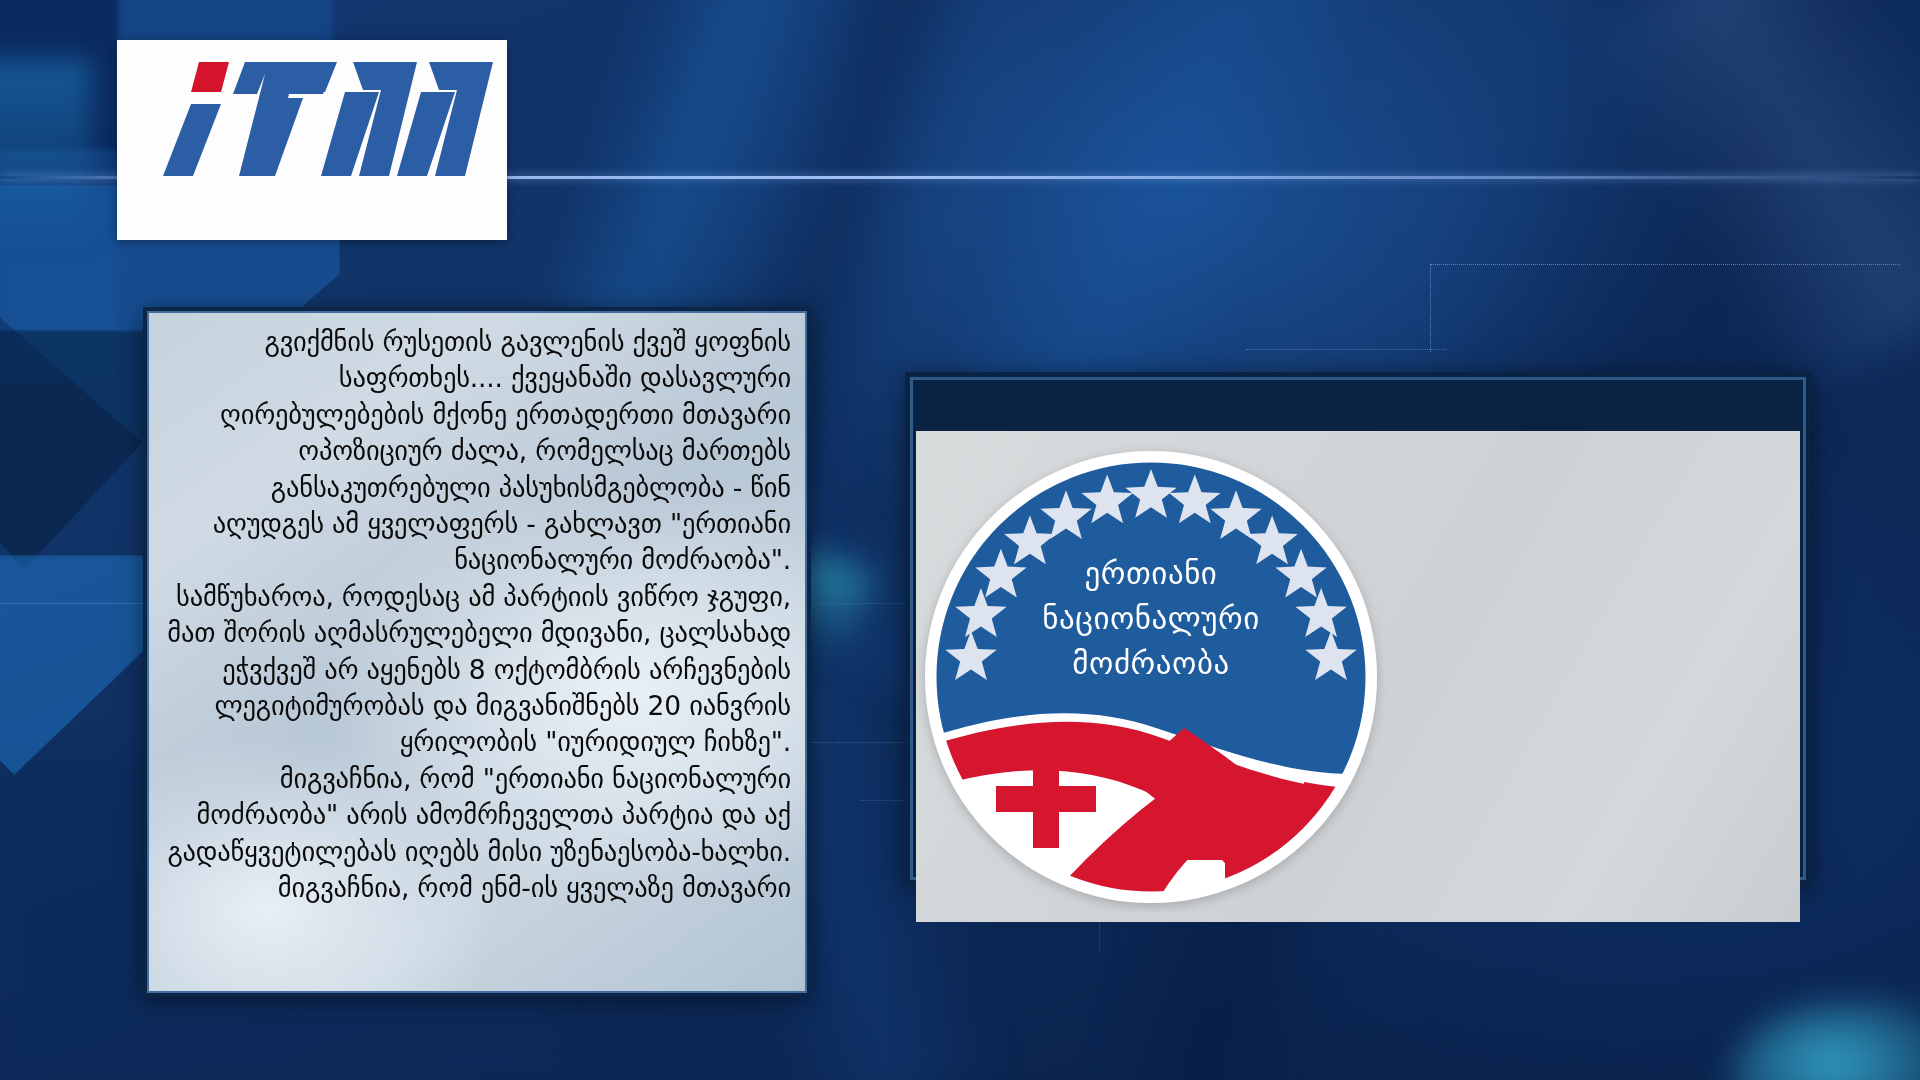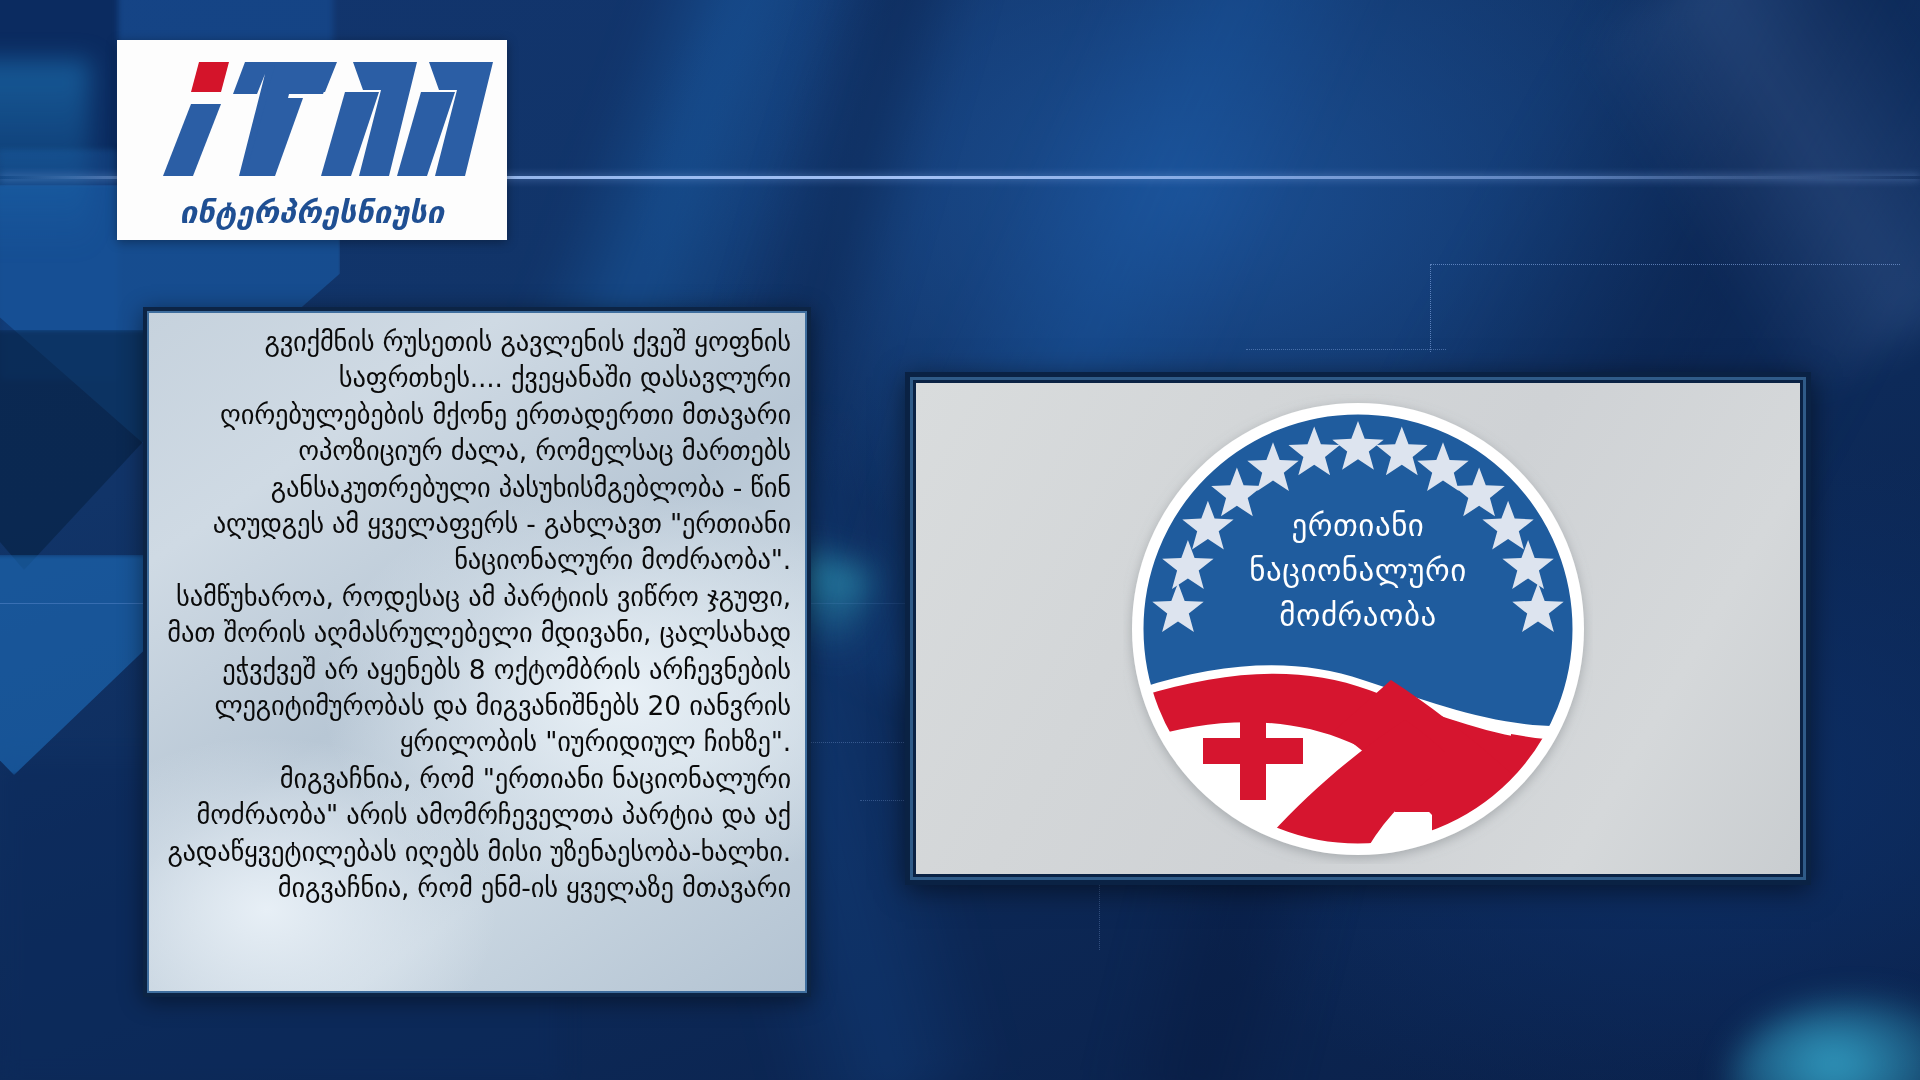--- a/index.html
+++ b/index.html
@@ -151,22 +151,23 @@
   }
   #logo-panel-mid {
     width:100%; height:100%;
     border:3px solid #2f5b88;
     padding:3px;
     background:#0a2244;
   }
   #logo-panel-inner {
     width:100%; height:100%;
     background:linear-gradient(120deg,#d9dcdd 0%,#d3d6d8 30%,#cfd2d5 55%,#d5d8da 80%,#c9cdd0 100%);
-    display:flex; align-items:center; justify-content:center;
+    display:flex; align-items:center; justify-content:flex-start;
     overflow:hidden;
+    margin-top:48px;
   }
   #unm-logo { width:470px; height:470px; display:block; }
 
   .unm-text {
     font-family:"DejaVu Sans", sans-serif;
     font-size:31px;
     fill:#ffffff;
     text-anchor:middle;
     letter-spacing:0.5px;
   }
@@ -217,21 +218,20 @@
       <polygon points="128,14 218,14 206,46 172,46 152,128 122,128 148,26 140,46 116,46" fill="#2b5ea5"></polygon>
       <polygon points="131,14 220,14 208,44 150,44 158,18" fill="#2b5ea5"></polygon>
       <polygon points="150,50 186,50 158,128 128,128" fill="#2b5ea5"></polygon>
 
       <polygon points="236,14 300,14 272,128 242,128 264,42 246,42" fill="#2b5ea5"></polygon>
       <polygon points="228,44 262,44 234,128 204,128" fill="#2b5ea5"></polygon>
 
       <polygon points="312,14 376,14 348,128 318,128 340,42 322,42" fill="#2b5ea5"></polygon>
       <polygon points="304,44 338,44 310,128 280,128" fill="#2b5ea5"></polygon>
     </svg>
-    <div id="ipn-word">ინტერპრესნიუსი</div>
   </div>
 
   <div id="news-panel">
     <div id="news-panel-inner">
       <div id="news-text">გვიქმნის რუსეთის გავლენის ქვეშ ყოფნის საფრთხეს.... ქვეყანაში დასავლური ღირებულებების მქონე ერთადერთი მთავარი ოპოზიციურ ძალა, რომელსაც მართებს განსაკუთრებული პასუხისმგებლობა - წინ აღუდგეს ამ ყველაფერს - გახლავთ "ერთიანი ნაციონალური მოძრაობა".
 სამწუხაროა, როდესაც ამ პარტიის ვიწრო ჯგუფი, მათ შორის აღმასრულებელი მდივანი, ცალსახად ეჭვქვეშ არ აყენებს 8 ოქტომბრის არჩევნების ლეგიტიმურობას და მიგვანიშნებს 20 იანვრის ყრილობის "იურიდიულ ჩიხზე".
 მიგვაჩნია, რომ "ერთიანი ნაციონალური მოძრაობა" არის ამომრჩეველთა პარტია და აქ გადაწყვეტილებას იღებს მისი უზენაესობა-ხალხი.
 მიგვაჩნია, რომ ენმ-ის ყველაზე მთავარი</div>
     </div>
   </div>

